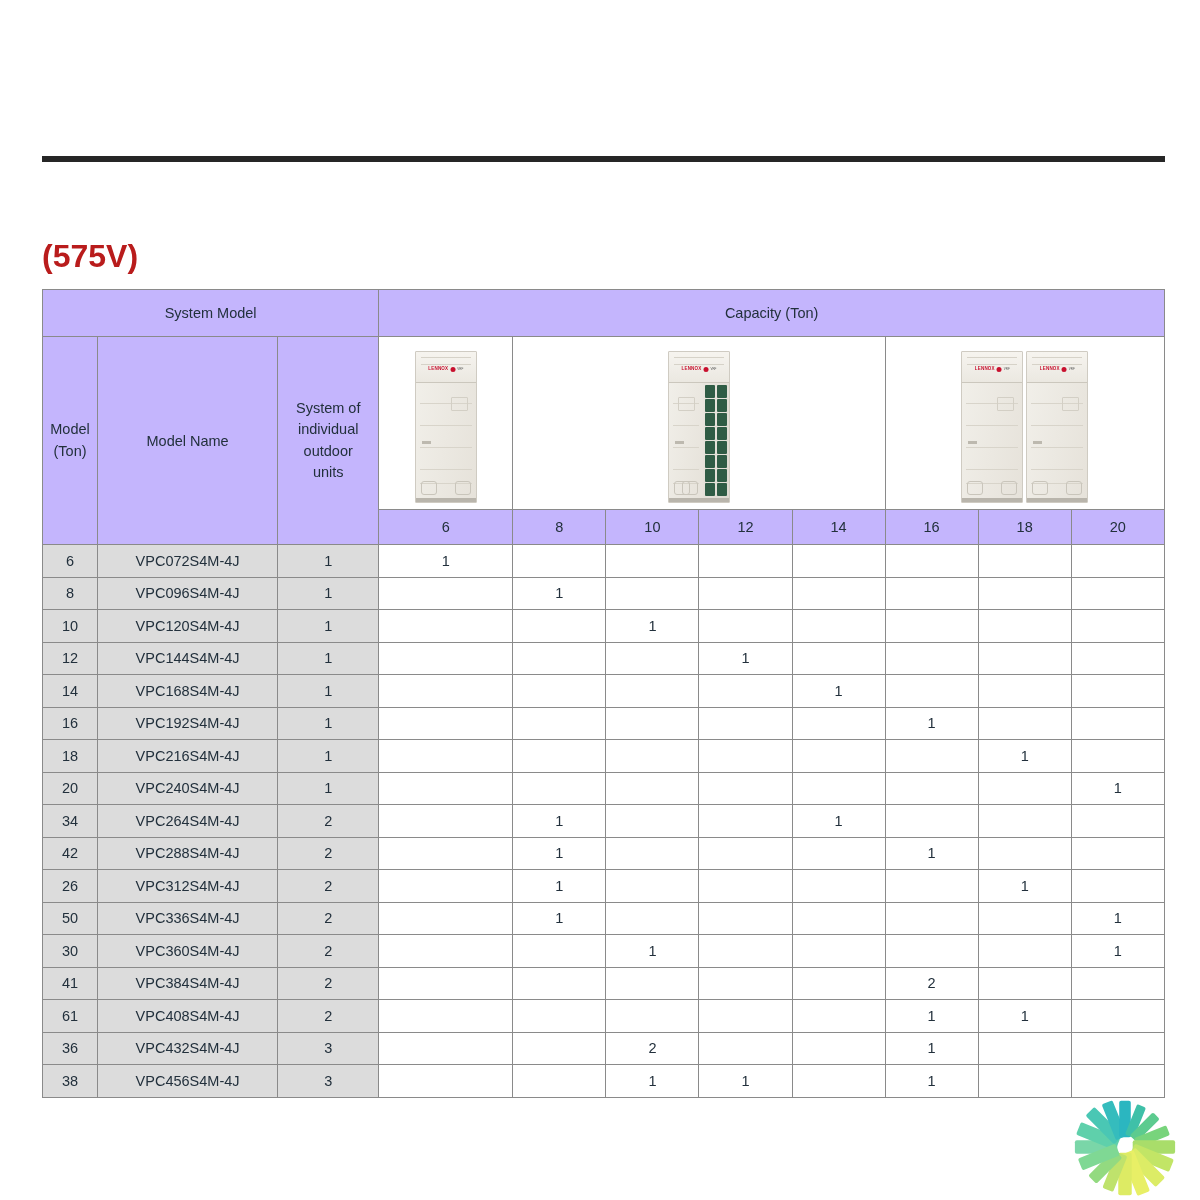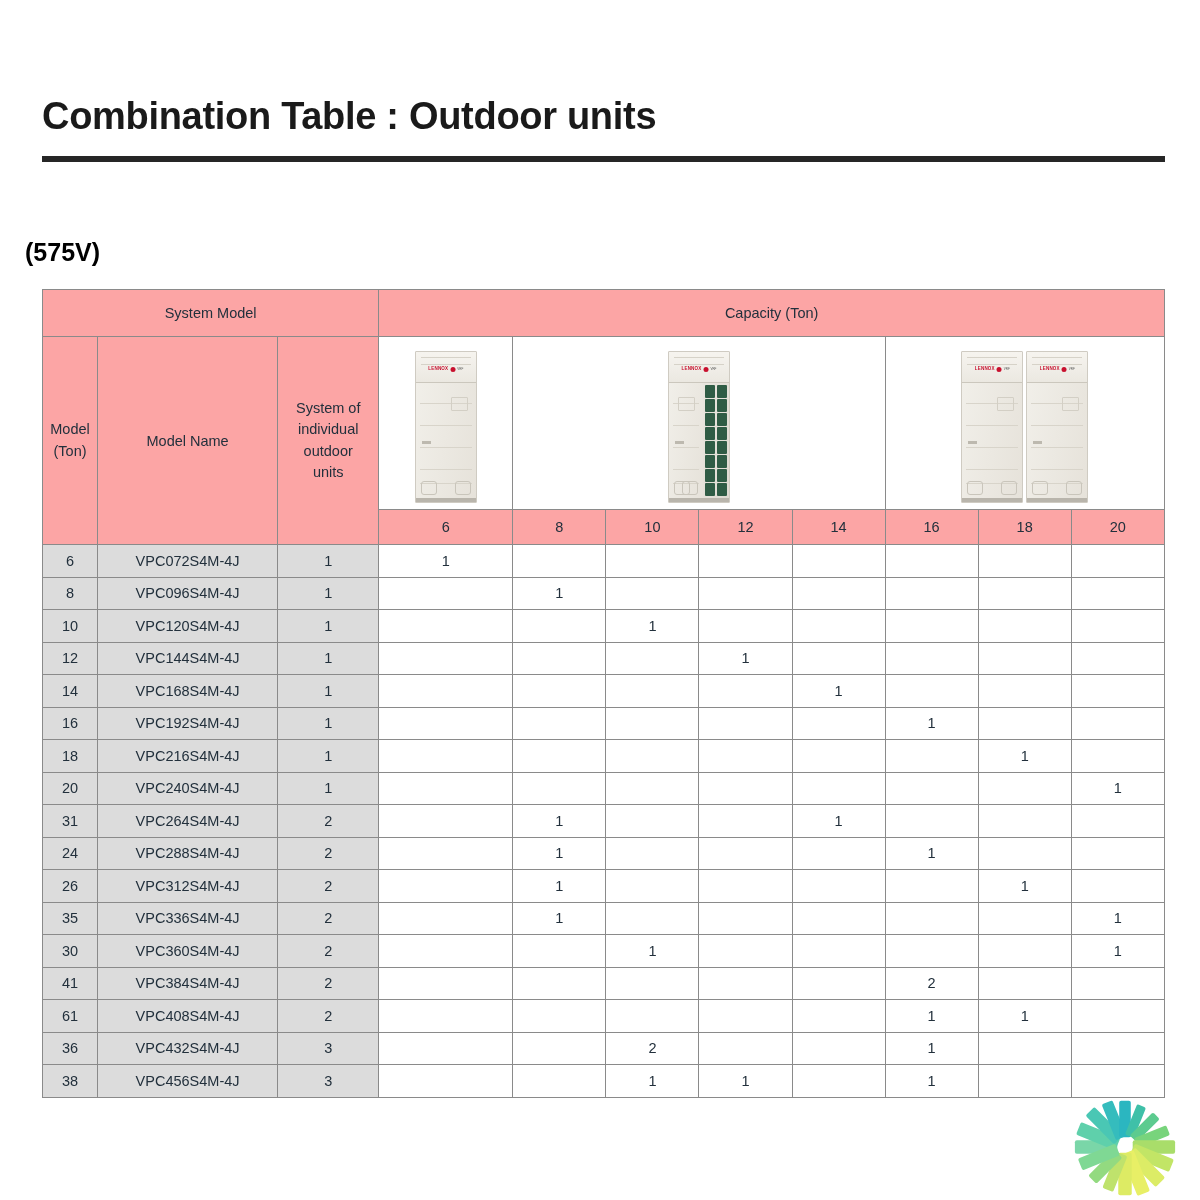--- a/index.html
+++ b/index.html
@@ -35,25 +35,25 @@
     position: absolute;
     left: 42px;
     top: 156px;
     width: 1123px;
     height: 6px;
     background: #262626;
   }
 
   .subtitle {
     position: absolute;
-    left: 25px;
+    left: 42px;
     top: 238px;
-    font-size: 25px;
+    font-size: 32px;
     font-weight: bold;
-    color: #000000;
+    color: #b91c1c;
     white-space: nowrap;
   }
 
   
   .tbl-wrap {
     position: absolute;
     left: 42px;
     top: 289px;
     width: 1123px;
   }
@@ -68,21 +68,21 @@
     border: 1px solid #8a8a8a;
     font-weight: normal;
     color: #22303c;
     font-size: 14.5px;
     text-align: center;
     vertical-align: middle;
     padding: 0;
   }
 
   .hdr {
-    background: #fca5a5;
+    background: #c4b5fd;
   }
 
   .hdr-top { height: 46px; font-size: 15px; }
   .hdr-mid { height: 172px; }
   .hdr-cap { height: 34px; font-size: 15px; }
 
   .img-cell {
     background: #ffffff;
     padding: 0;
     position: relative;
@@ -239,21 +239,20 @@
     top: 1094px;
     width: 118px;
     height: 106px;
   }
 </style>
 </head>
 <body>
 
 <div class="page">
 
-  <div class="title">Combination Table : Outdoor units</div>
   <div class="title-rule"></div>
   <div class="subtitle">(575V)</div>
 
   <div class="tbl-wrap">
     <table class="combo">
       <colgroup>
         <col style="width:55px">
         <col style="width:180px">
         <col style="width:101px">
         <col style="width:134px">
@@ -514,34 +513,34 @@
             <td class="cell"></td>
             <td class="cell"></td>
             <td class="cell"></td>
             <td class="cell"></td>
             <td class="cell"></td>
             <td class="cell"></td>
             <td class="cell"></td>
             <td class="cell">1</td>
           </tr>
           <tr class="drow">
-            <td class="lbl">31</td>
+            <td class="lbl">34</td>
             <td class="lbl">VPC264S4M-4J</td>
             <td class="lbl">2</td>
             <td class="cell"></td>
             <td class="cell">1</td>
             <td class="cell"></td>
             <td class="cell"></td>
             <td class="cell">1</td>
             <td class="cell"></td>
             <td class="cell"></td>
             <td class="cell"></td>
           </tr>
           <tr class="drow">
-            <td class="lbl">24</td>
+            <td class="lbl">42</td>
             <td class="lbl">VPC288S4M-4J</td>
             <td class="lbl">2</td>
             <td class="cell"></td>
             <td class="cell">1</td>
             <td class="cell"></td>
             <td class="cell"></td>
             <td class="cell"></td>
             <td class="cell">1</td>
             <td class="cell"></td>
             <td class="cell"></td>
@@ -553,21 +552,21 @@
             <td class="cell"></td>
             <td class="cell">1</td>
             <td class="cell"></td>
             <td class="cell"></td>
             <td class="cell"></td>
             <td class="cell"></td>
             <td class="cell">1</td>
             <td class="cell"></td>
           </tr>
           <tr class="drow">
-            <td class="lbl">35</td>
+            <td class="lbl">50</td>
             <td class="lbl">VPC336S4M-4J</td>
             <td class="lbl">2</td>
             <td class="cell"></td>
             <td class="cell">1</td>
             <td class="cell"></td>
             <td class="cell"></td>
             <td class="cell"></td>
             <td class="cell"></td>
             <td class="cell"></td>
             <td class="cell">1</td>

